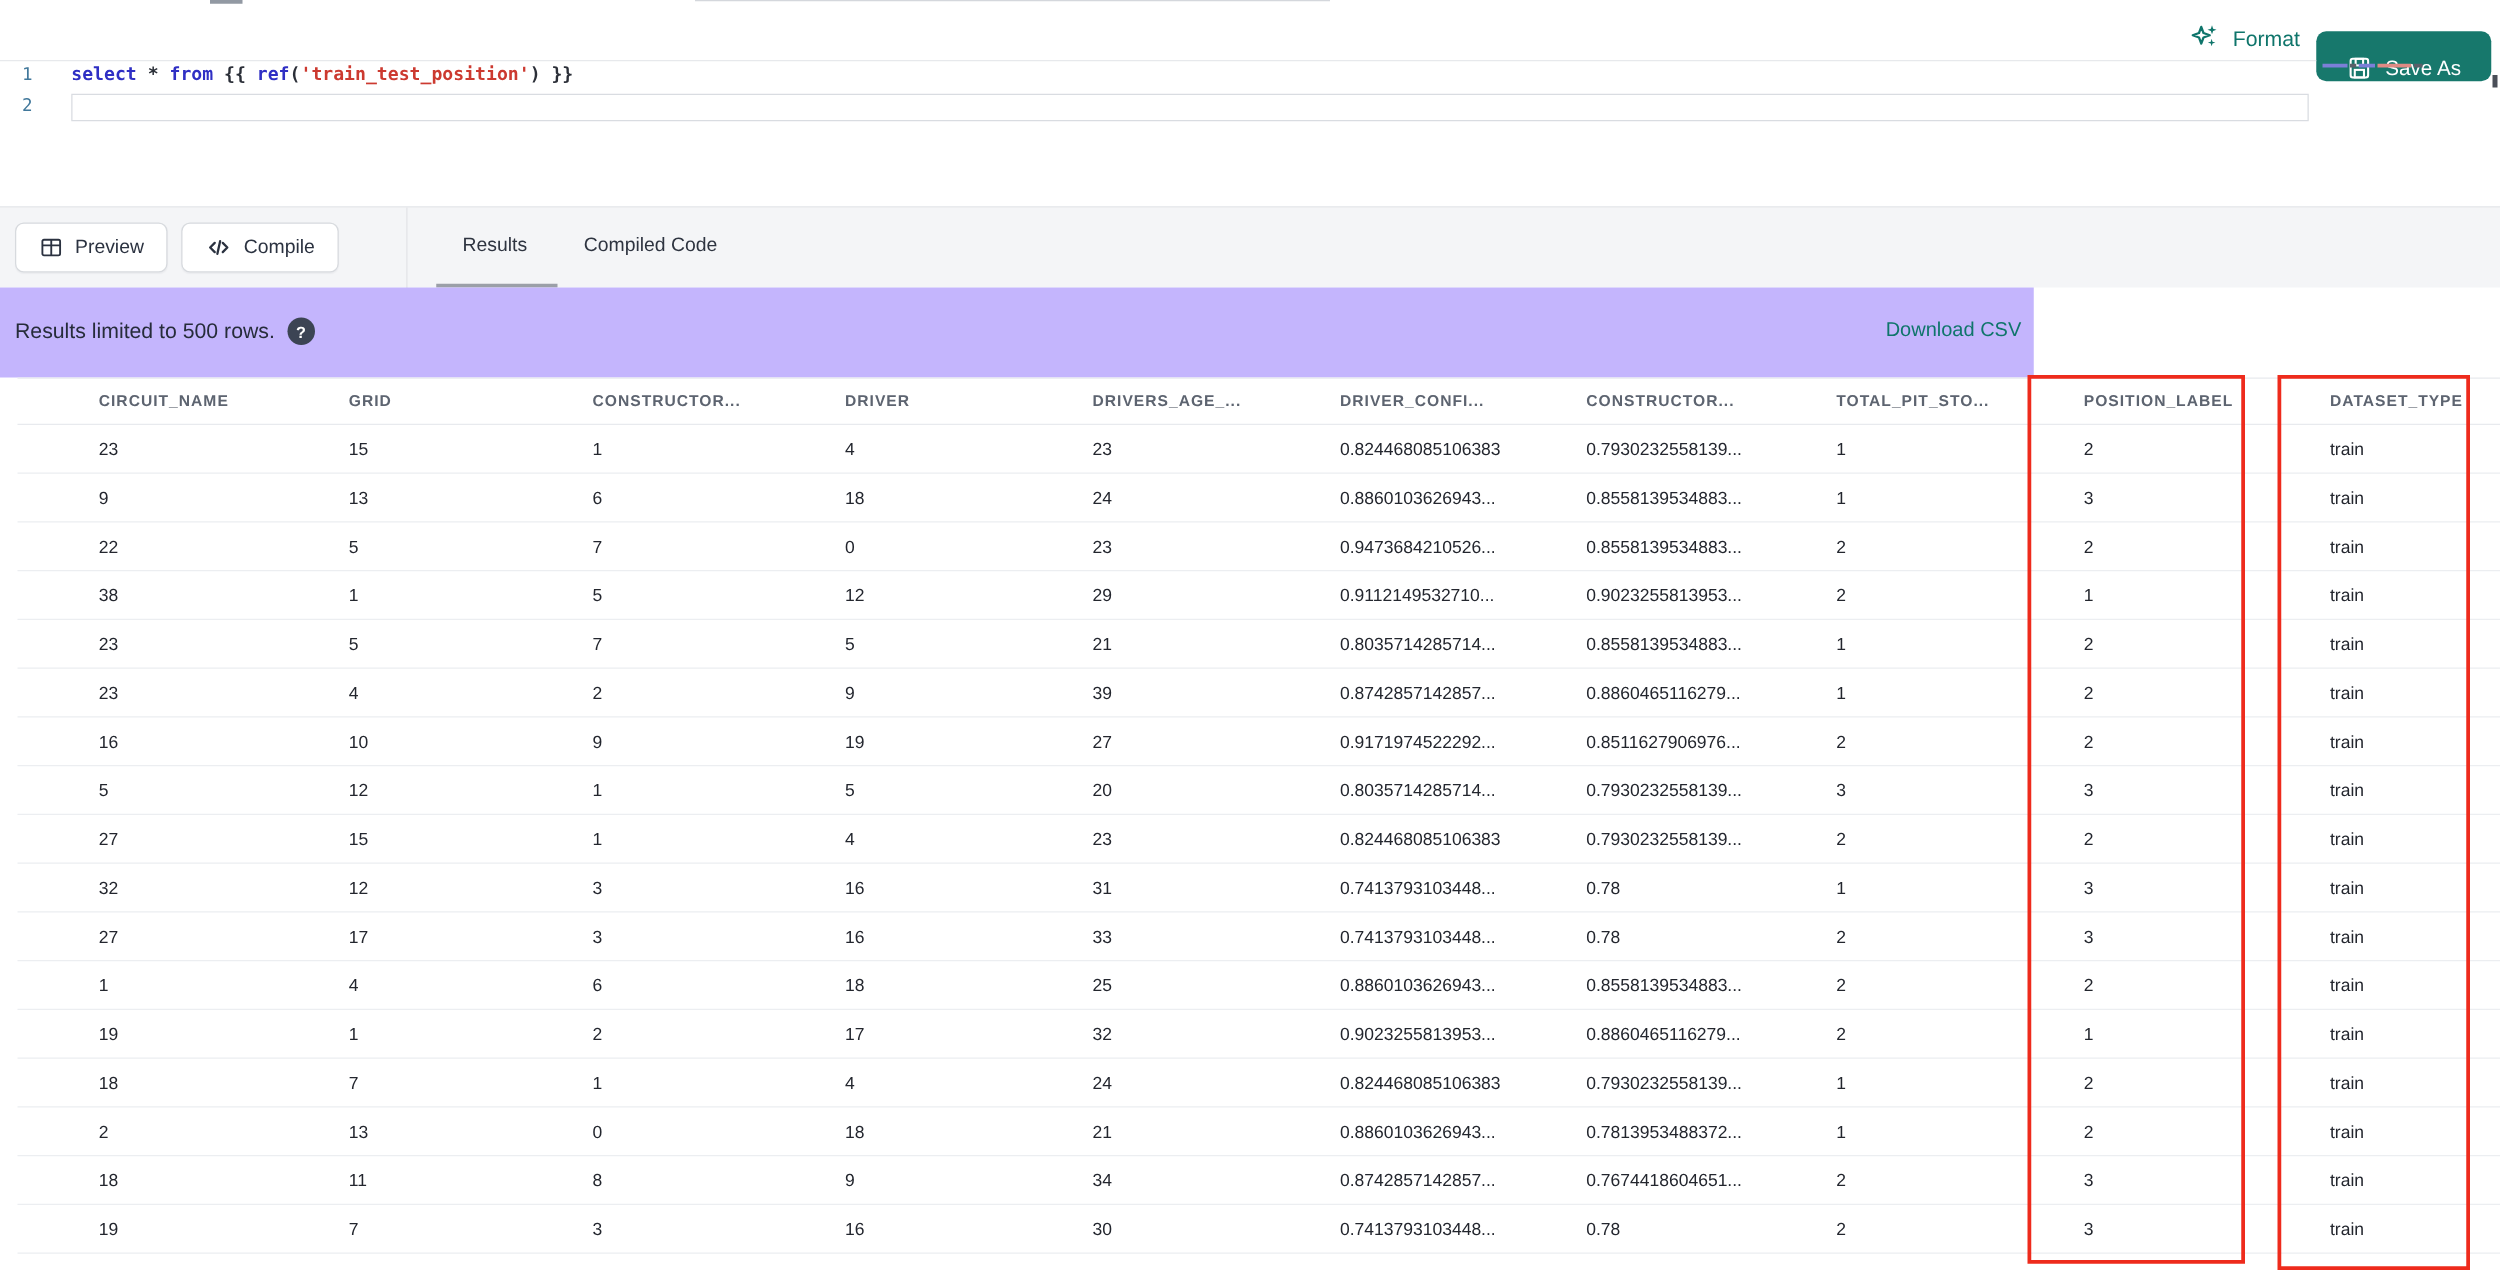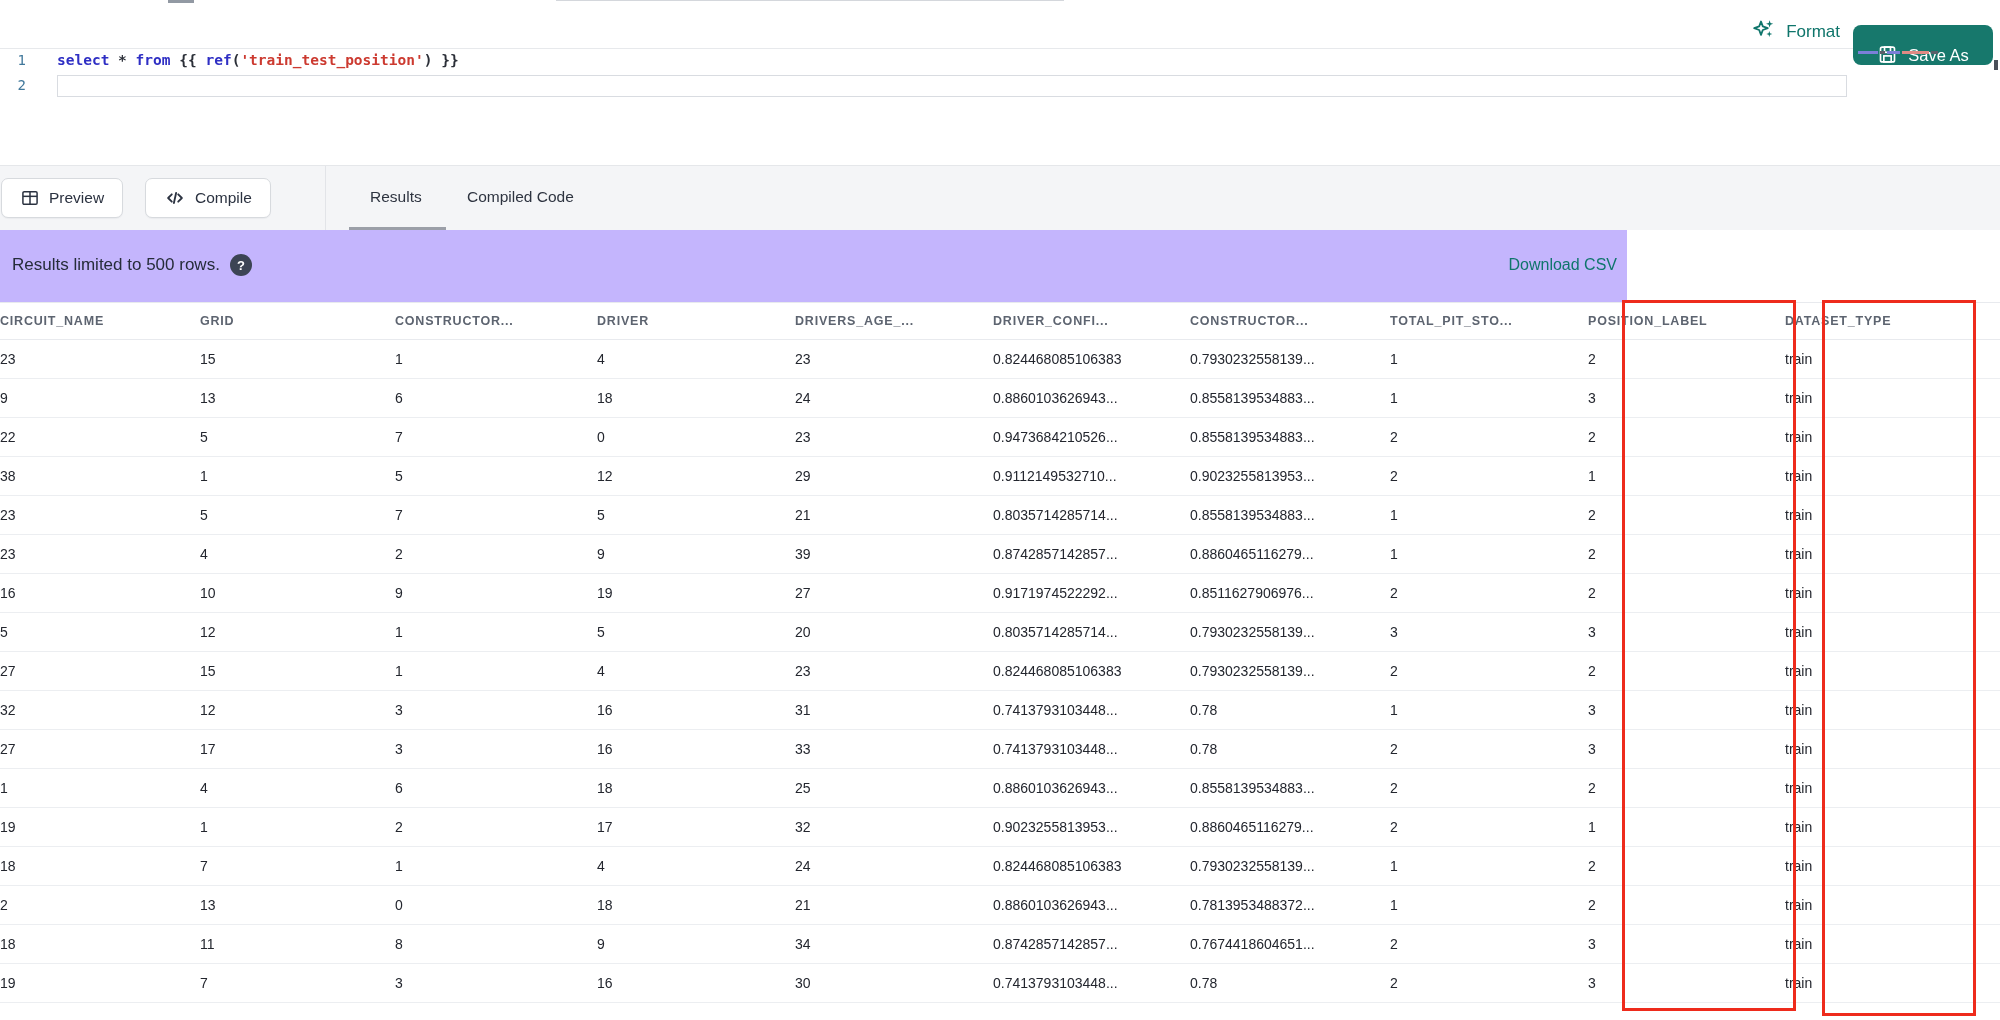--- a/index.html
+++ b/index.html
@@ -27,37 +27,37 @@
 
   .minimap { position:absolute; left:1858px; top:50px; width:90px; height:4px; display:flex; gap:2px; align-items:center; }
   .minimap span { height:3px; display:block; }
   .scroll-mark { position:absolute; left:1994px; top:60px; width:4px; height:10px; background:#4a4f58; }
 
   
   .action-band { position:absolute; left:0; top:165px; width:2000px; height:65px; background:#f4f5f7; border-top:1px solid #e5e7ea; }
   .band-divider { position:absolute; left:325px; top:0; width:1px; height:65px; background:#e2e4e8; }
   .panel-button { position:absolute; top:12px; height:40px; background:#fff; border:1px solid #d7dade; border-radius:7px;
     display:flex; align-items:center; gap:9px; padding:0 18px; font-size:15.5px; color:#2b3240; font-weight:500; cursor:pointer; font-family:"Liberation Sans", sans-serif; box-shadow:0 1px 1px rgba(30,35,48,.04); }
-  .preview-button { left:1px; }
+  .preview-button { left:12px; }
   .compile-button { left:145px; }
   .tab { position:absolute; top:0; height:62px; display:flex; align-items:center; font-size:15.5px; color:#2e3440; cursor:pointer; }
   .tab-results { left:370px;text-align:center; }
   .tab-compiled { left:467px; }
   .tab-underline { position:absolute; left:349px; bottom:0; width:97px; height:3px; background:#9b9fa8; }
 
   
   .results-header { position:absolute; left:0; top:230px; width:1627px; height:72px; background:#c4b5fd; }
   .limit-notice { position:absolute; left:12px; top:24px; font-size:17px; color:#262c3a; display:flex; align-items:center; gap:10px; }
   .help-icon { width:22px; height:22px; border-radius:50%; background:#3c4454; color:#fff; font-size:13px; font-weight:bold;
     display:flex; align-items:center; justify-content:center; cursor:pointer; }
   .download-csv { position:absolute; right:10px; top:26px; font-size:16px; color:var(--accent-teal); cursor:pointer; }
 
   
   .results-table { position:absolute; left:0; top:302px; width:2000px; }
-  .trow { display:grid; grid-template-columns:200px 195px 202px 198px 198px 197px 200px 198px 197px auto; align-items:center; }
+  .trow { display:grid; grid-template-columns:200px 195px 202px 198px 198px 197px 200px 198px 197px auto; padding-left:65px; align-items:center;margin-left:14px; }
   .table-header-row { height:38px; border-top:1px solid #e8eaee; border-bottom:1px solid #e8eaee; }
   .table-header-row .tcell { font-size:12.5px; font-weight:bold; color:#5d6470; letter-spacing:0.8px; }
   .table-body .trow { height:39px; border-bottom:1px solid #eceef1; }
   .tcell { white-space:nowrap; overflow:hidden; font-size:14px; color:#23262e; }
 
   
   .highlight-box { position:absolute; border:3px solid var(--highlight-red); background:transparent; pointer-events:none; }
   .highlight-position { left:1622px; top:300px; width:174px; height:711px; }
   .highlight-dataset { left:1822px; top:300px; width:154px; height:716px; }
 

